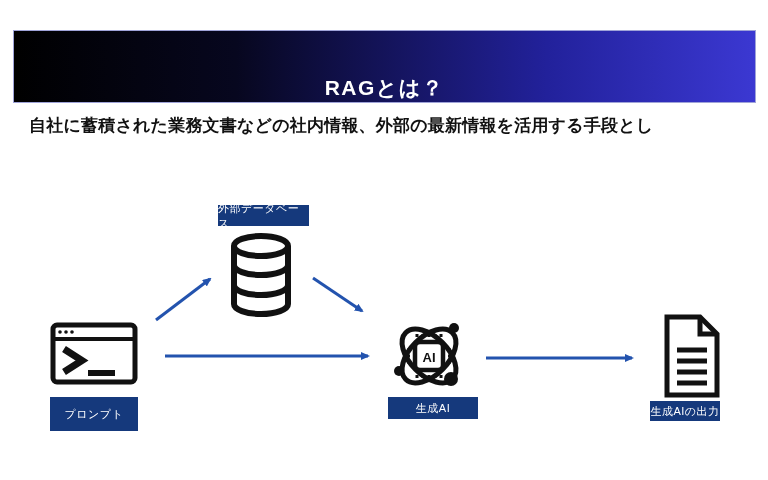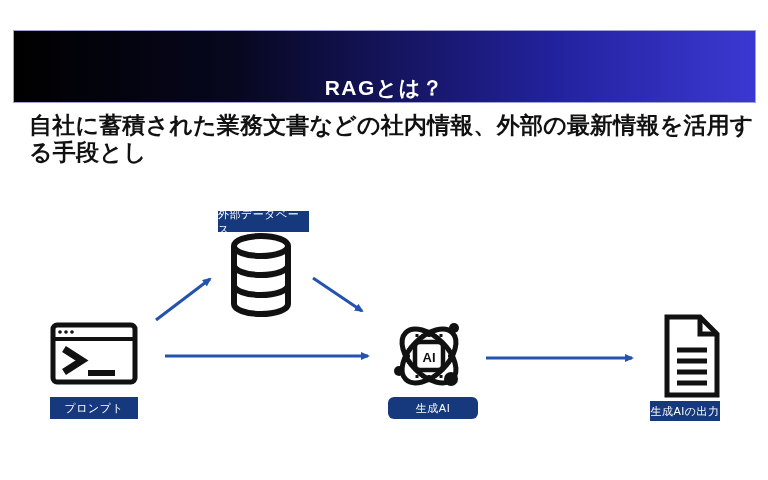--- a/index.html
+++ b/index.html
@@ -14,33 +14,33 @@
     background:linear-gradient(90deg,#000000 0%,#07071f 30%,#22219b 72%,#3b38d2 100%);
     border:1px solid #9fa3d8;
     display:flex;align-items:flex-end;justify-content:center;
   }
   .header-title{
     color:#ffffff;font-size:21px;font-weight:bold;letter-spacing:1.5px;margin:0;
   }
   
   .desc{
     position:absolute;left:29px;top:112px;width:728px;
-    font-size:23px;font-weight:bold;color:#111111;line-height:27px;
+    font-size:17px;font-weight:bold;color:#111111;line-height:27px;
     letter-spacing:0.2px;
   }
   
   .node-label{
     position:absolute;background:#15397c;color:#ffffff;
     font-size:11px;font-weight:500;letter-spacing:0.5px;
     display:flex;align-items:center;justify-content:center;
     box-sizing:border-box;
   }
-  .lbl-database{left:218px;top:205px;width:91px;height:21px;margin-top:6px;}
-  .lbl-prompt{left:50px;top:397px;width:88px;height:22px;}
-  .lbl-ai{left:388px;top:397px;width:90px;height:22px;border-radius:6px;}
+  .lbl-database{left:218px;top:205px;width:91px;height:21px;}
+  .lbl-prompt{left:50px;top:397px;width:88px;height:34px;}
+  .lbl-ai{left:388px;top:397px;width:90px;height:22px;}
   .lbl-output{left:650px;top:401px;width:70px;height:20px;}
   
   .icon{position:absolute;}
   .icon-prompt{left:50px;top:322px;}
   .icon-database{left:228px;top:232px;}
   .icon-ai{left:388px;top:315px;}
   .icon-doc{left:660px;top:314px;}
   
   .arrows{position:absolute;left:0;top:0;pointer-events:none;}
 </style>

